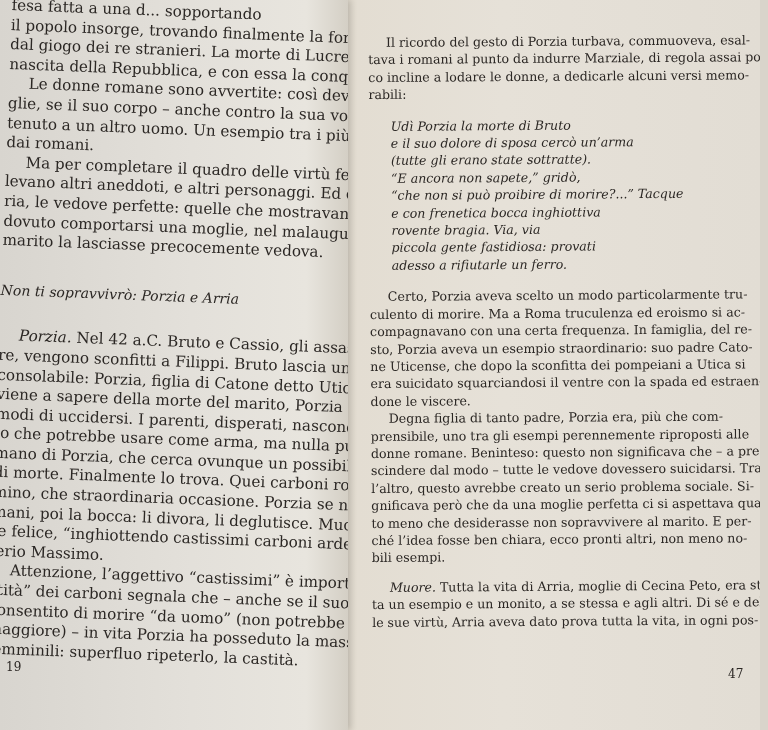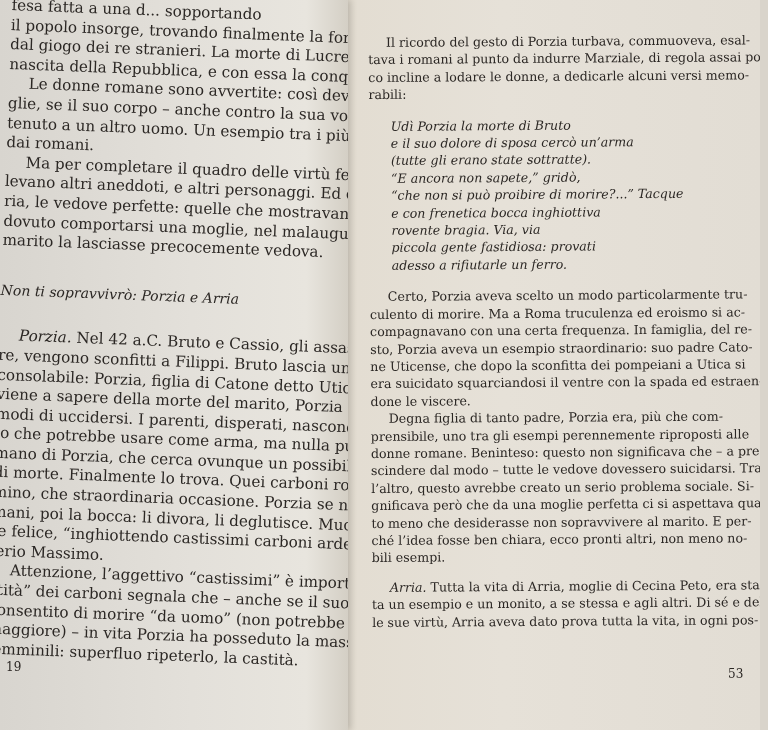--- a/index.html
+++ b/index.html
@@ -141,19 +141,19 @@
       <span class="line">donne romane. Beninteso: questo non significava che – a pre-</span>
       <span class="line">scindere dal modo – tutte le vedove dovessero suicidarsi. Tra</span>
       <span class="line">l’altro, questo avrebbe creato un serio problema sociale. Si-</span>
       <span class="line">gnificava però che da una moglie perfetta ci si aspettava quan-</span>
       <span class="line">to meno che desiderasse non sopravvivere al marito. E per-</span>
       <span class="line">ché l’idea fosse ben chiara, ecco pronti altri, non meno no-</span>
       <span class="line">bili esempi.</span>
     </p>
     <div class="gap"></div>
     <p>
-      <span class="line" style="padding-left:18px"><span class="lead-italic">Arria.</span><span> Tutta la vita di Arria, moglie di Cecina Peto, era sta-</span></span>
+      <span class="line" style="padding-left:18px"><span class="lead-italic">Muore.</span><span> Tutta la vita di Arria, moglie di Cecina Peto, era sta-</span></span>
       <span class="line">ta un esempio e un monito, a se stessa e agli altri. Di sé e del-</span>
       <span class="line">le sue virtù, Arria aveva dato prova tutta la vita, in ogni pos-</span>
     </p>
   </div>
 </div>
-<div class="page-num-right">53</div>
+<div class="page-num-right">47</div>
 
 </body></html>

